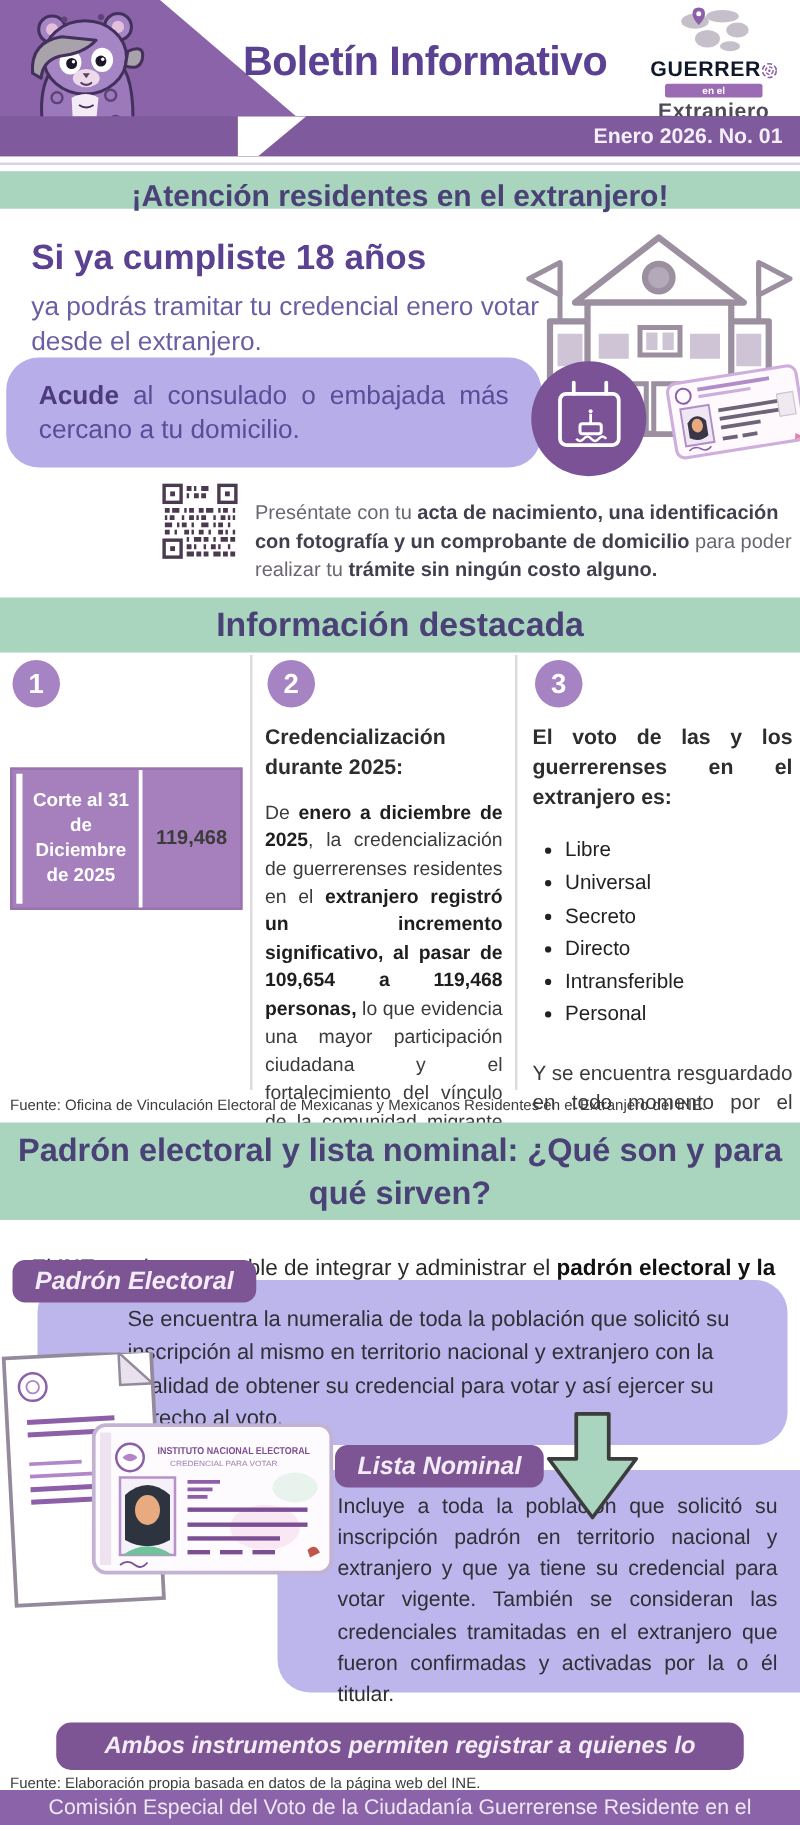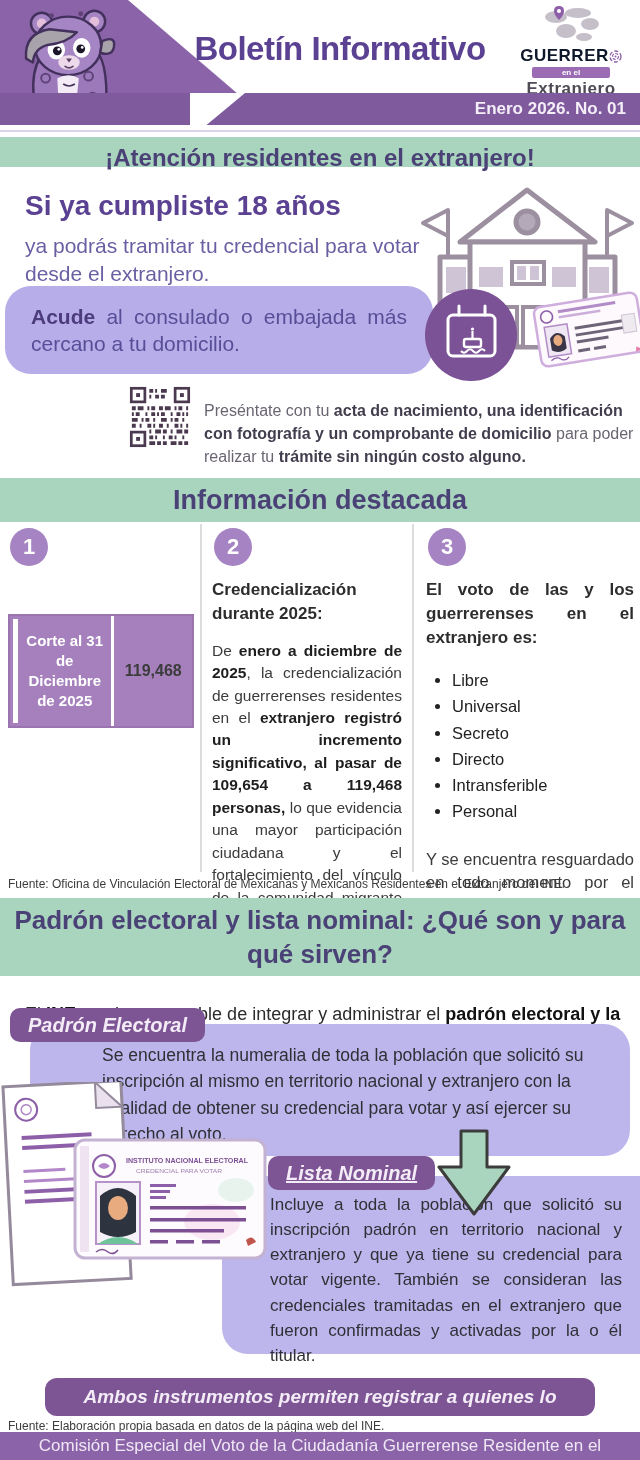--- a/index.html
+++ b/index.html
@@ -65,21 +65,21 @@
   .source{position:absolute;left:8px;font-size:12px;color:#3c3c3c;}
   .src1{top:877px;}
   .src2{top:1419px;}
 
   
   .intro{position:absolute;top:986px;left:25px;width:600px;font-size:18px;color:#2b2b2b;}
   .intro .b{font-weight:800;color:#111;}
   .pill{position:absolute;background:#7d5494;color:#f3ecf7;font-weight:800;font-style:italic;font-size:20px;
     line-height:34px;height:34px;padding:0 18px;border-radius:10px;z-index:5;}
   .padron-pill{top:1008px;left:10px;border-radius:10px;}
-  .lista-pill{top:1156px;left:268px;text-decoration:underline;}
+  .lista-pill{top:1156px;left:268px;}
   .padron-card{position:absolute;top:1024px;left:30px;width:600px;height:132px;background:#bcb6ec;border-radius:26px;
     box-sizing:border-box;padding:18px 16px 0 72px;font-size:17.5px;color:#2f2f35;line-height:1.5;z-index:1;}
   .lista-card{position:absolute;top:1176px;left:222px;width:418px;height:178px;background:#bcb6ec;
     border-radius:26px 0 0 26px;box-sizing:border-box;padding:16px 18px 0 48px;font-size:17px;color:#2f2f35;
     line-height:1.48;text-align:justify;z-index:1;}
   .docs-art{position:absolute;top:1082px;left:0;width:272px;height:218px;z-index:3;}
   .arrow-down{position:absolute;top:1128px;left:428px;width:92px;height:92px;z-index:4;}
   .both-pill{position:absolute;top:1378px;left:45px;width:550px;height:38px;background:#7d5494;border-radius:12px;
     color:#f3ecf7;font-weight:800;font-style:italic;font-size:19px;line-height:38px;text-align:center;}
 
@@ -151,21 +151,21 @@
       <span>Enero 2026. No. 01</span>
     </div>
     <div class="header-wedge" style="z-index:2"></div>
   </div>
 
   <div class="rule"></div>
 
   <div class="green-banner gb1">¡Atención residentes en el extranjero!</div>
 
   <div class="headline">Si ya cumpliste 18 años</div>
-  <div class="subheadline">ya podrás tramitar tu credencial para votar desde el extranjero.</div>
+  <div class="subheadline">ya podrás tramitar tu credencial enero votar desde el extranjero.</div>
 
   <div class="acude-card">
     <span class="b">Acude</span><span> al consulado o embajada más cercano a tu domicilio.</span>
   </div>
 
   <svg class="hero-art" viewBox="0 0 225 200">
     <g stroke="#9b8fa0" stroke-width="5" fill="#ffffff" stroke-linejoin="round">
       <line x1="33" y1="75" x2="33" y2="28" stroke-width="4"></line>
       <polygon points="33,28 8,41 33,54" stroke-width="4"></polygon>
       <line x1="192" y1="75" x2="192" y2="28" stroke-width="4"></line>

